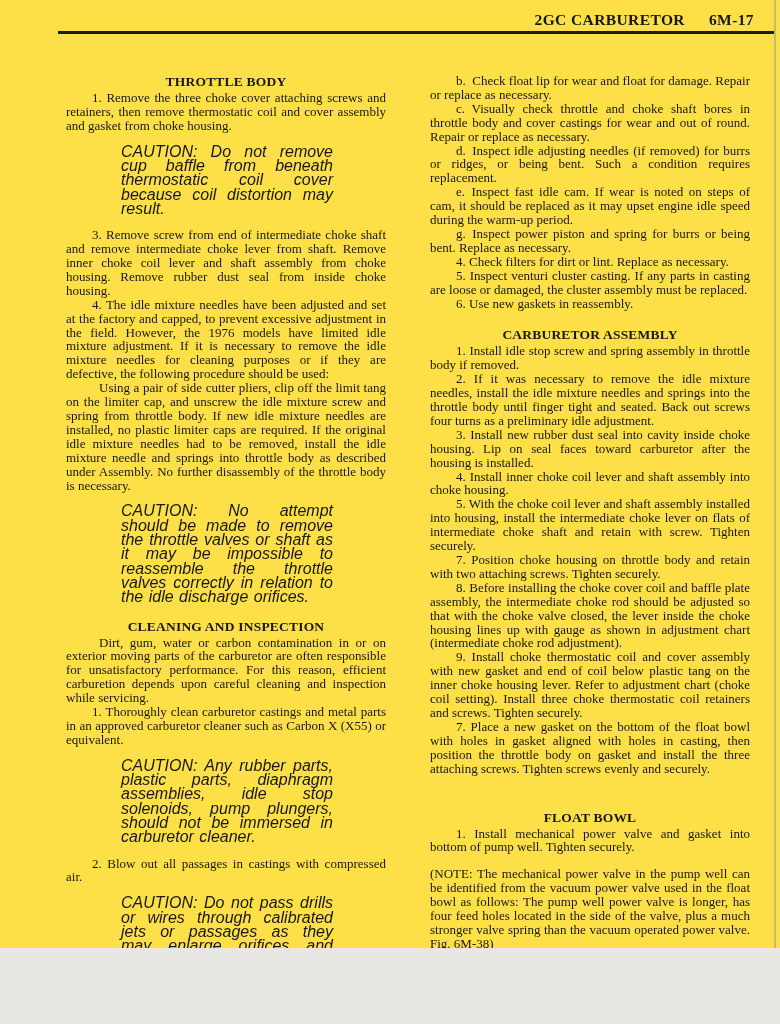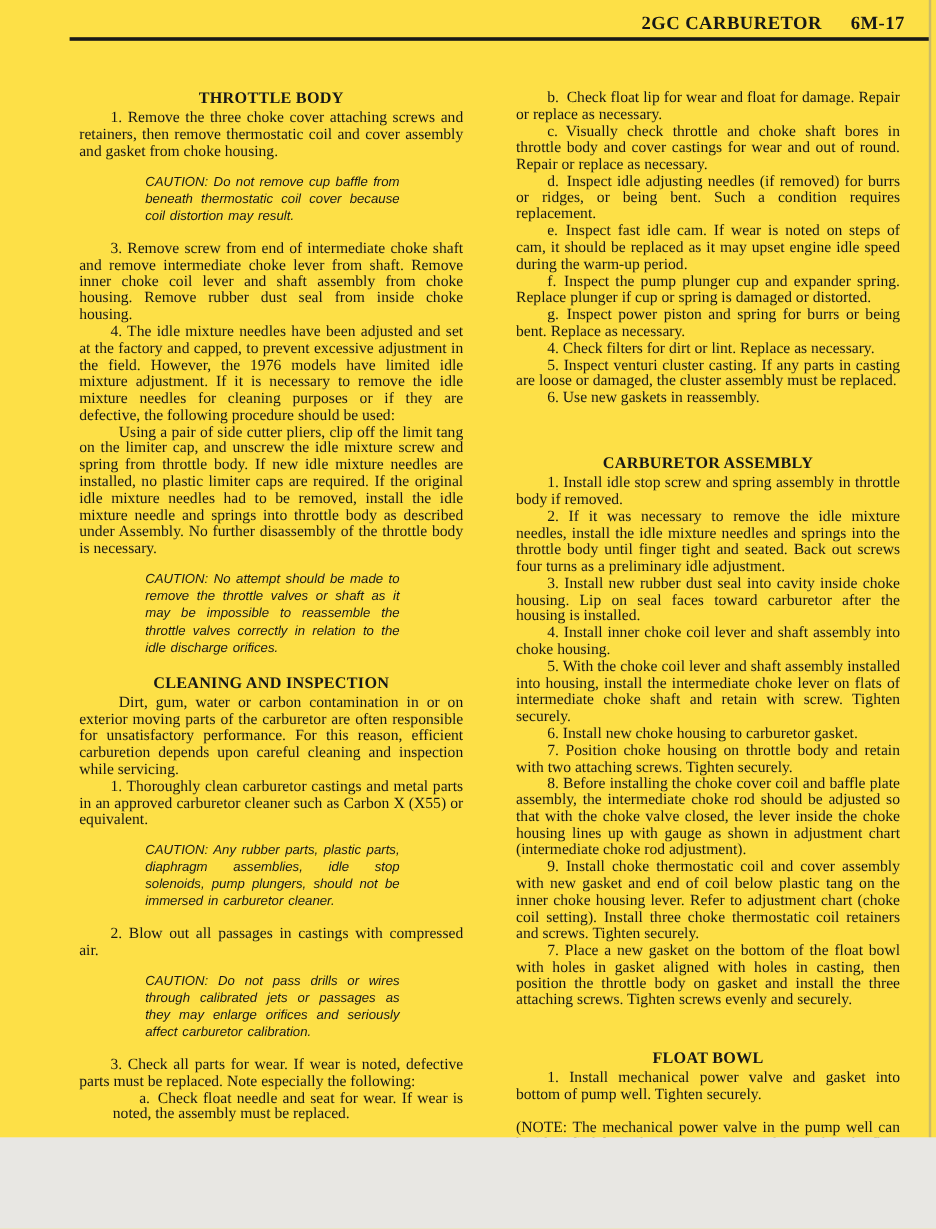--- a/index.html
+++ b/index.html
@@ -17,30 +17,30 @@
   .rule{position:absolute;left:58px;right:6px;top:31px;height:3px;background:#1a1a18;}
   .edge-line{position:absolute;right:4px;top:0;bottom:0;width:2px;background:#98968f;opacity:.5;}
   .cols{position:absolute;left:66px;top:74px;width:684px;display:flex;gap:44px;}
   .col{width:320px;}
   .block{font-size:13px;line-height:13.9px;text-align:justify;}
   .heading,.heading-sp,.heading-sp-xl{
     font-weight:bold;font-size:13.5px;letter-spacing:.2px;
     text-align:center;text-indent:0;margin:14px 0 2px 0;line-height:15px;
   }
   .col .block:first-child{margin-top:0;}
-  .heading-sp{margin-top:40px;}
+  .heading-sp{margin-top:17px;}
   .heading-sp-xl{margin-top:34px;}
   .step{text-indent:26px;}
   .substep{text-indent:26px;}
   .substep-ind{padding-left:28px;text-indent:22px;}
   .para-ind{text-indent:33px;}
   .caution{
     margin:12px 0 12px 55px;width:212px;
     font-family:"Liberation Sans", sans-serif;font-style:italic;
-    font-size:11px;line-height:14.3px;word-spacing:1px;
+    font-size:16px;line-height:14.3px;word-spacing:1px;
   }
   .note{margin-top:13px;}
 </style>
 </head>
 <body>
 
 <div class="page">
   <div class="hdr">
     <span>2GC CARBURETOR</span><span class="pgno">6M-17</span>
   </div>
@@ -62,32 +62,30 @@
         <div class="block step">2. Blow out all passages in castings with compressed air.</div>
         <div class="block caution">CAUTION: Do not pass drills or wires through calibrated jets or passages as they may enlarge orifices and seriously affect carburetor calibration.</div>
         <div class="block step">3. Check all parts for wear. If wear is noted, defective parts must be replaced. Note especially the following:</div>
         <div class="block substep-ind">a. Check float needle and seat for wear. If wear is noted, the assembly must be replaced.</div>
       </div>
     <div class="col">
         <div class="block substep">b. Check float lip for wear and float for damage. Repair or replace as necessary.</div>
         <div class="block substep">c. Visually check throttle and choke shaft bores in throttle body and cover castings for wear and out of round. Repair or replace as necessary.</div>
         <div class="block substep">d. Inspect idle adjusting needles (if removed) for burrs or ridges, or being bent. Such a condition requires replacement.</div>
         <div class="block substep">e. Inspect fast idle cam. If wear is noted on steps of cam, it should be replaced as it may upset engine idle speed during the warm-up period.</div>
-        <div class="block substep">f. Inspect the pump plunger cup and expander spring. Replace plunger if cup or spring is damaged or distorted.</div>
         <div class="block substep">g. Inspect power piston and spring for burrs or being bent. Replace as necessary.</div>
         <div class="block step">4. Check filters for dirt or lint. Replace as necessary.</div>
         <div class="block step">5. Inspect venturi cluster casting. If any parts in casting are loose or damaged, the cluster assembly must be replaced.</div>
         <div class="block step">6. Use new gaskets in reassembly.</div>
         <div class="block heading-sp">CARBURETOR ASSEMBLY</div>
         <div class="block step">1. Install idle stop screw and spring assembly in throttle body if removed.</div>
         <div class="block step">2. If it was necessary to remove the idle mixture needles, install the idle mixture needles and springs into the throttle body until finger tight and seated. Back out screws four turns as a preliminary idle adjustment.</div>
         <div class="block step">3. Install new rubber dust seal into cavity inside choke housing. Lip on seal faces toward carburetor after the housing is installed.</div>
         <div class="block step">4. Install inner choke coil lever and shaft assembly into choke housing.</div>
         <div class="block step">5. With the choke coil lever and shaft assembly installed into housing, install the intermediate choke lever on flats of intermediate choke shaft and retain with screw. Tighten securely.</div>
-        <div class="block step">6. Install new choke housing to carburetor gasket.</div>
         <div class="block step">7. Position choke housing on throttle body and retain with two attaching screws. Tighten securely.</div>
         <div class="block step">8. Before installing the choke cover coil and baffle plate assembly, the intermediate choke rod should be adjusted so that with the choke valve closed, the lever inside the choke housing lines up with gauge as shown in adjustment chart (intermediate choke rod adjustment).</div>
         <div class="block step">9. Install choke thermostatic coil and cover assembly with new gasket and end of coil below plastic tang on the inner choke housing lever. Refer to adjustment chart (choke coil setting). Install three choke thermostatic coil retainers and screws. Tighten securely.</div>
         <div class="block step">7. Place a new gasket on the bottom of the float bowl with holes in gasket aligned with holes in casting, then position the throttle body on gasket and install the three attaching screws. Tighten screws evenly and securely.</div>
         <div class="block heading-sp-xl">FLOAT BOWL</div>
         <div class="block step">1. Install mechanical power valve and gasket into bottom of pump well. Tighten securely.</div>
         <div class="block note">(NOTE: The mechanical power valve in the pump well can be identified from the vacuum power valve used in the float bowl as follows: The pump well power valve is longer, has four feed holes located in the side of the valve, plus a much stronger valve spring than the vacuum operated power valve. Fig. 6M-38)</div>
       </div>
   </div>
 </div>

